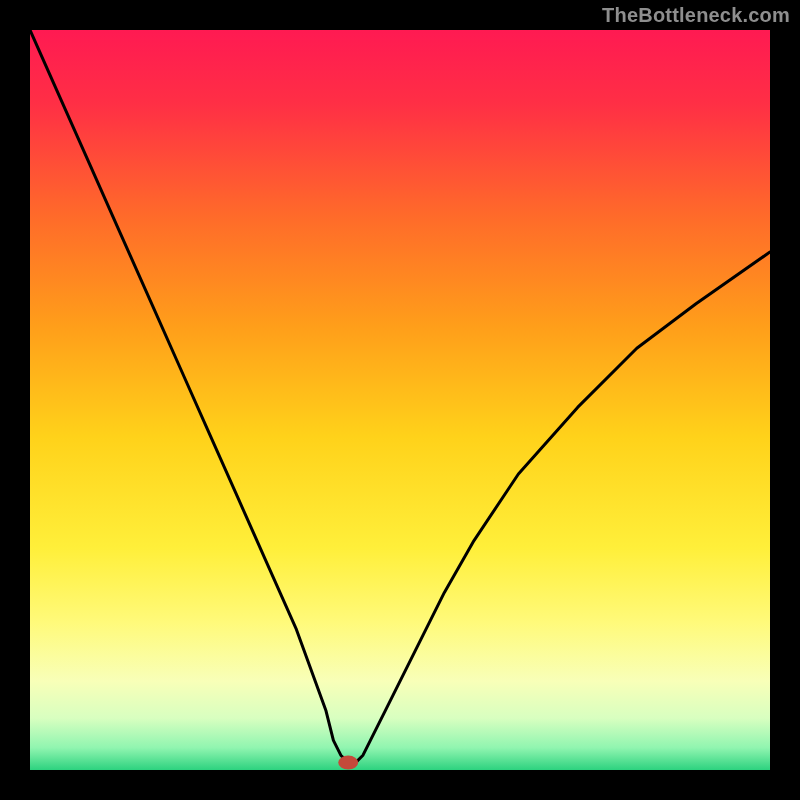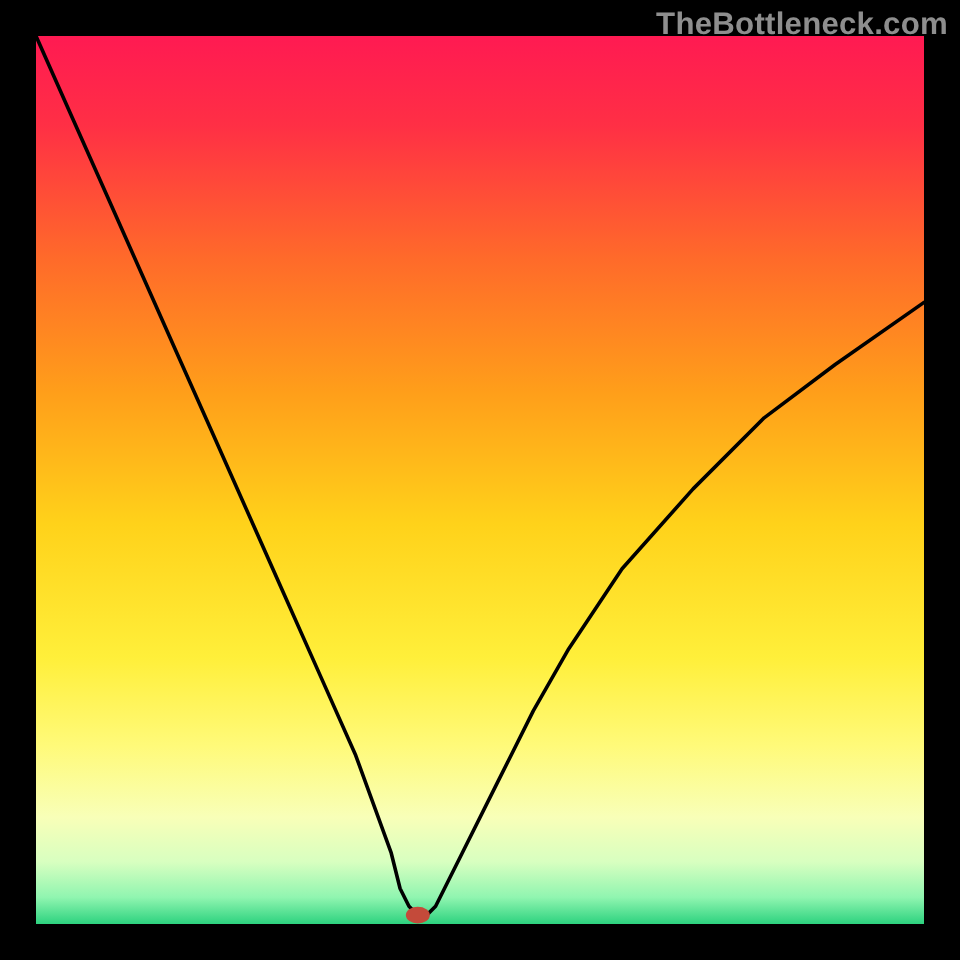--- a/index.html
+++ b/index.html
@@ -23,21 +23,21 @@
     left: 30px;
     top: 30px;
     width: 740px;
     height: 740px;
   }
   .watermark {
     position: absolute;
     top: 4px;
     right: 10px;
     font-family: Arial, Helvetica, sans-serif;
-    font-size: 26px;
+    font-size: 20px;
     font-weight: 600;
     color: #8e8e8e;
     letter-spacing: 0.2px;
   }
 </style>
 </head>
 <body>
 
 <div class="frame">
   <div class="watermark">TheBottleneck.com</div>

